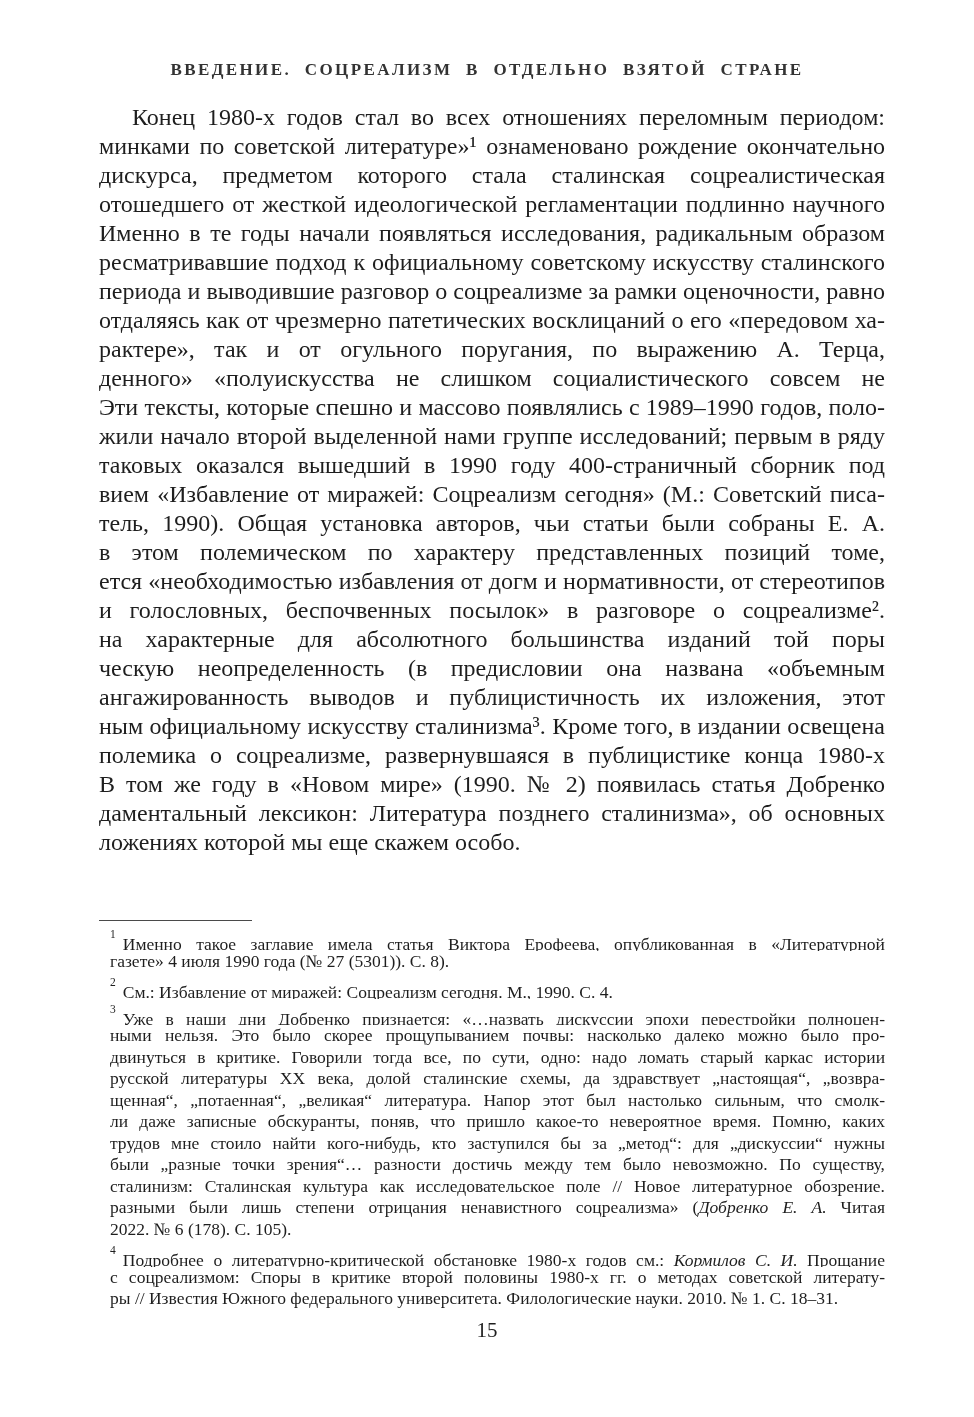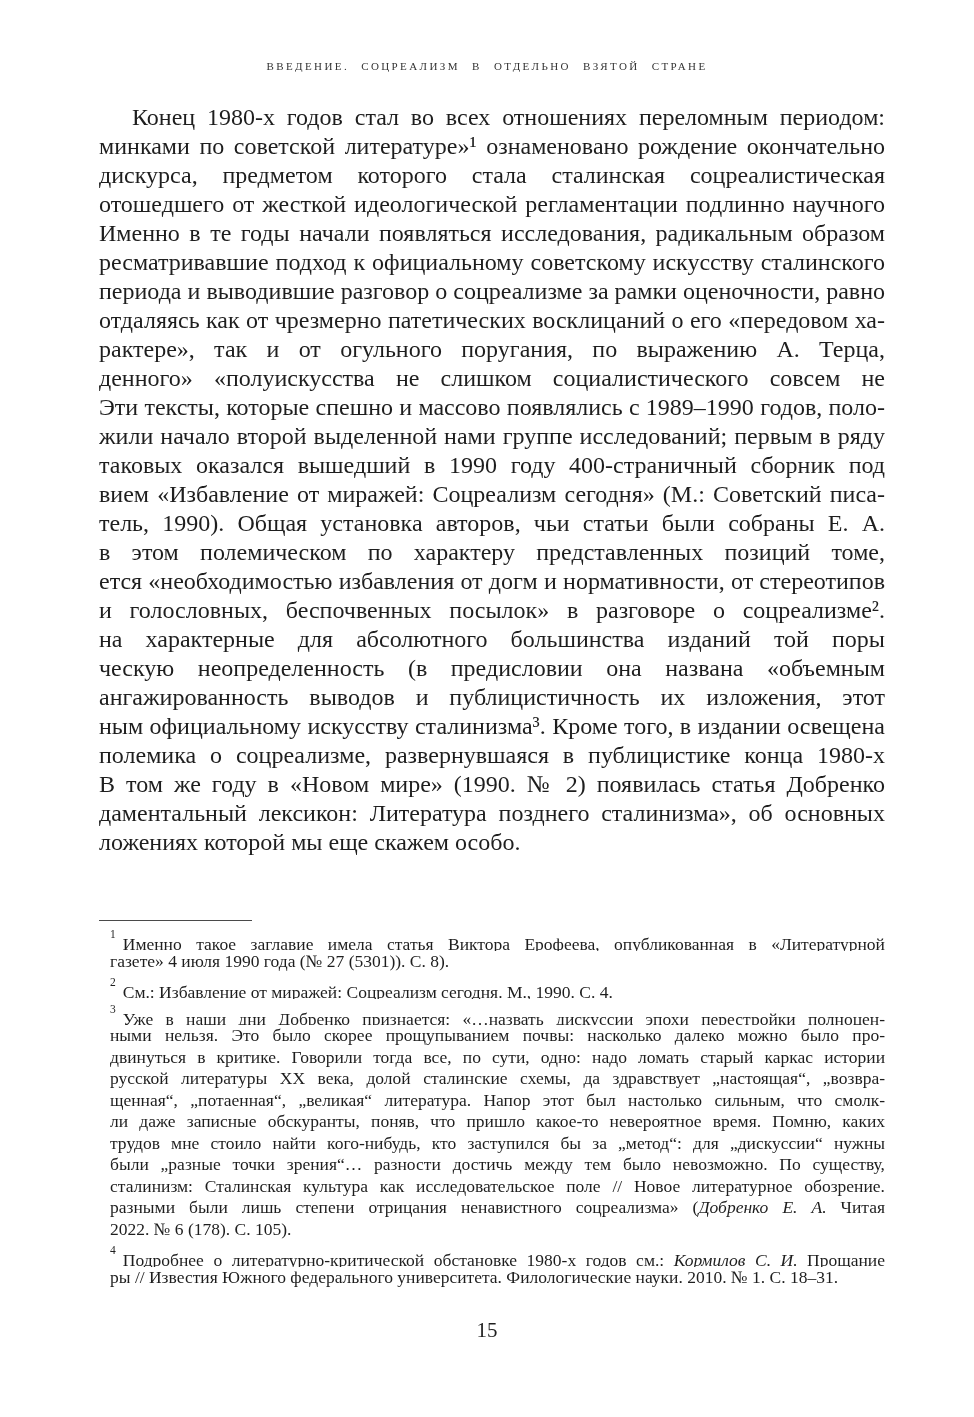--- a/index.html
+++ b/index.html
@@ -11,25 +11,25 @@
     font-family: "Liberation Serif", "DejaVu Serif", serif;
     color: #1e1e1e;
     overflow: hidden;
   }
   .runhead {
     position: absolute;
     top: 60px;
     left: 0;
     width: 100%;
     text-align: center;
-    font-size: 11px;
+    font-size: 17px;
     letter-spacing: 2.4px;
     word-spacing: 7px;
     color: #333333;
-    font-weight: 400;
+    font-weight: 700;
   }
   .bodyblock {
     position: absolute;
     top: 103px;
     left: 99px;
     width: 786px;
   }
   .bline {
     font-size: 24px;
     line-height: 29px;
@@ -139,20 +139,21 @@
       <div class="fline">ли даже записные обскуранты, поняв, что пришло какое-то невероятное время. Помню, каких</div>
       <div class="fline">трудов мне стоило найти кого-нибудь, кто заступился бы за „метод“: для „дискуссии“ нужны</div>
       <div class="fline">были „разные точки зрения“… разности достичь между тем было невозможно. По существу,</div>
       <div class="fline">сталинизм: Сталинская культура как исследовательское поле // Новое литературное обозрение.</div>
       <div class="fline"><span>разными были лишь степени отрицания ненавистного соцреализма» (</span><span class="it">Добренко Е. А.</span><span> Читая</span></div>
       <div class="fline end">2022. № 6 (178). С. 105).</div>
     </div>
 
     <div class="footnote">
       <div class="fline"><sup class="fnm">4</sup><span>Подробнее о литературно-критической обстановке 1980-х годов см.: </span><span class="it">Кормилов С. И.</span><span> Прощание</span></div>
+      <div class="fline">с соцреализмом: Споры в критике второй половины 1980-х гг. о методах советской литерату-</div>
       <div class="fline end">ры // Известия Южного федерального университета. Филологические науки. 2010. № 1. С. 18–31.</div>
     </div>
 
   </div>
 
   <div class="pagenum">15</div>
 
 </div>
 
 </body></html>

